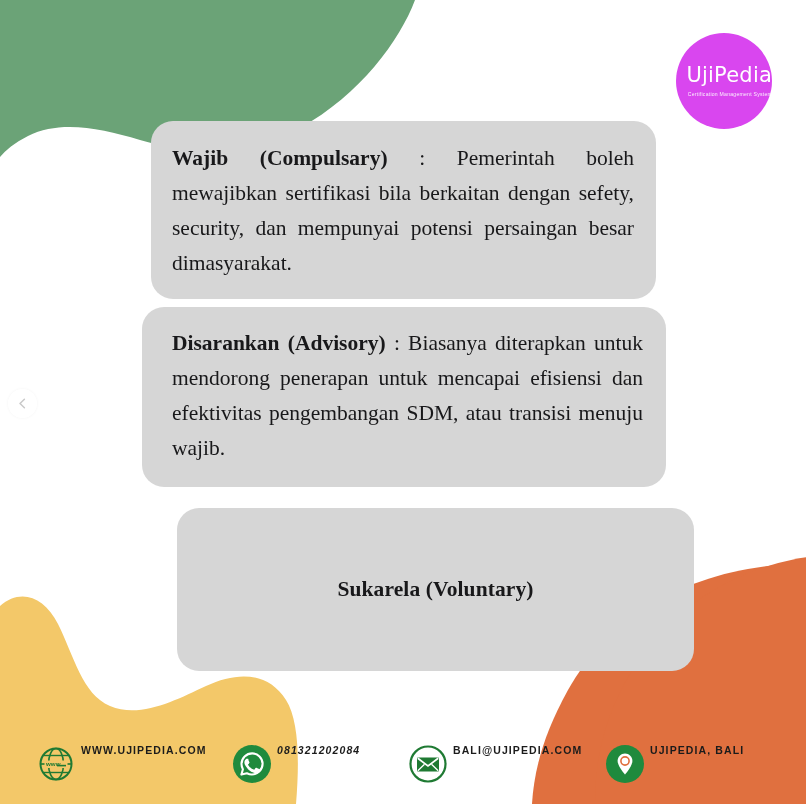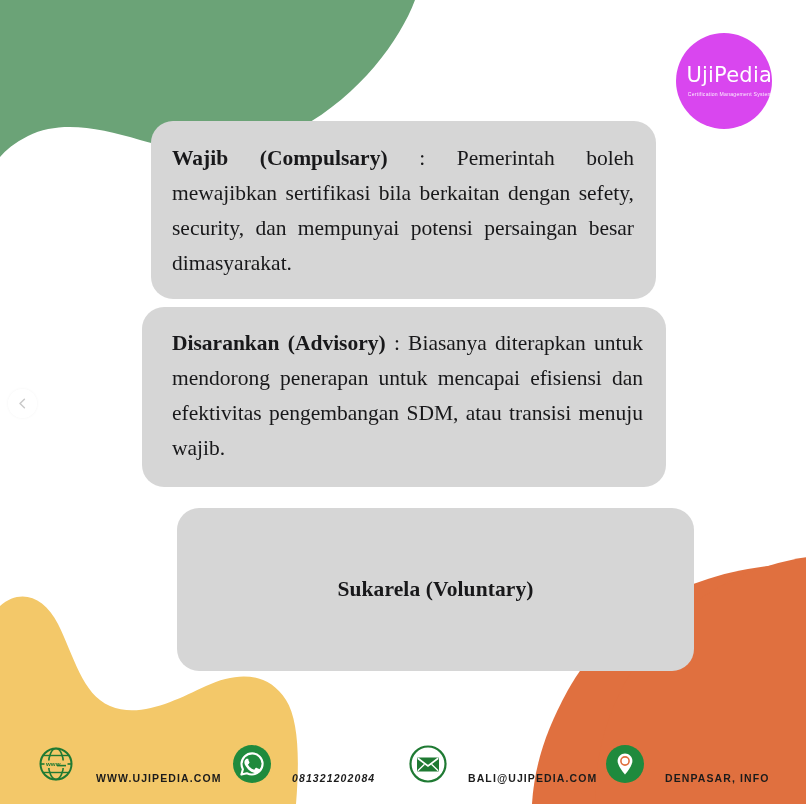--- a/index.html
+++ b/index.html
@@ -145,22 +145,22 @@
     position: absolute;
     left: 0;
     top: 734px;
     width: 806px;
     height: 70px;
     z-index: 7;
   }
   .contact-item {
     position: absolute;
     display: flex;
-    align-items: flex-end;
-    gap: 20px;
+    align-items: flex-start;
+    gap: 5px;
     top: 10px;
   }
   .contact-label {
     font-family: "Liberation Sans", sans-serif;
     font-weight: bold;
     font-size: 10.5px;
     letter-spacing: 1.1px;
     color: #1b1b1b;
     white-space: nowrap;
   }
@@ -261,18 +261,18 @@
       <span class="contact-label">BALI@UJIPEDIA.COM</span>
     </div>
 
     <div class="contact-item" id="contact-location">
       <svg class="contact-icon" viewBox="0 0 40 40">
         <circle cx="20" cy="20" r="19" fill="#1F8A3D"></circle>
         <path d="M20 9.5 c-4.1 0 -7.4 3.3 -7.4 7.4 c0 5.5 7.4 13.6 7.4 13.6
                  s7.4 -8.1 7.4 -13.6 c0 -4.1 -3.3 -7.4 -7.4 -7.4 z" fill="#ffffff"></path>
         <circle cx="20" cy="17" r="4.1" fill="none" stroke="#E0703F" stroke-width="1.6"></circle>
       </svg>
-      <span class="contact-label">DENPASAR, INFO</span>
+      <span class="contact-label">UJIPEDIA, BALI</span>
     </div>
 
   </div>
 
 </div>
 
 </body></html>

